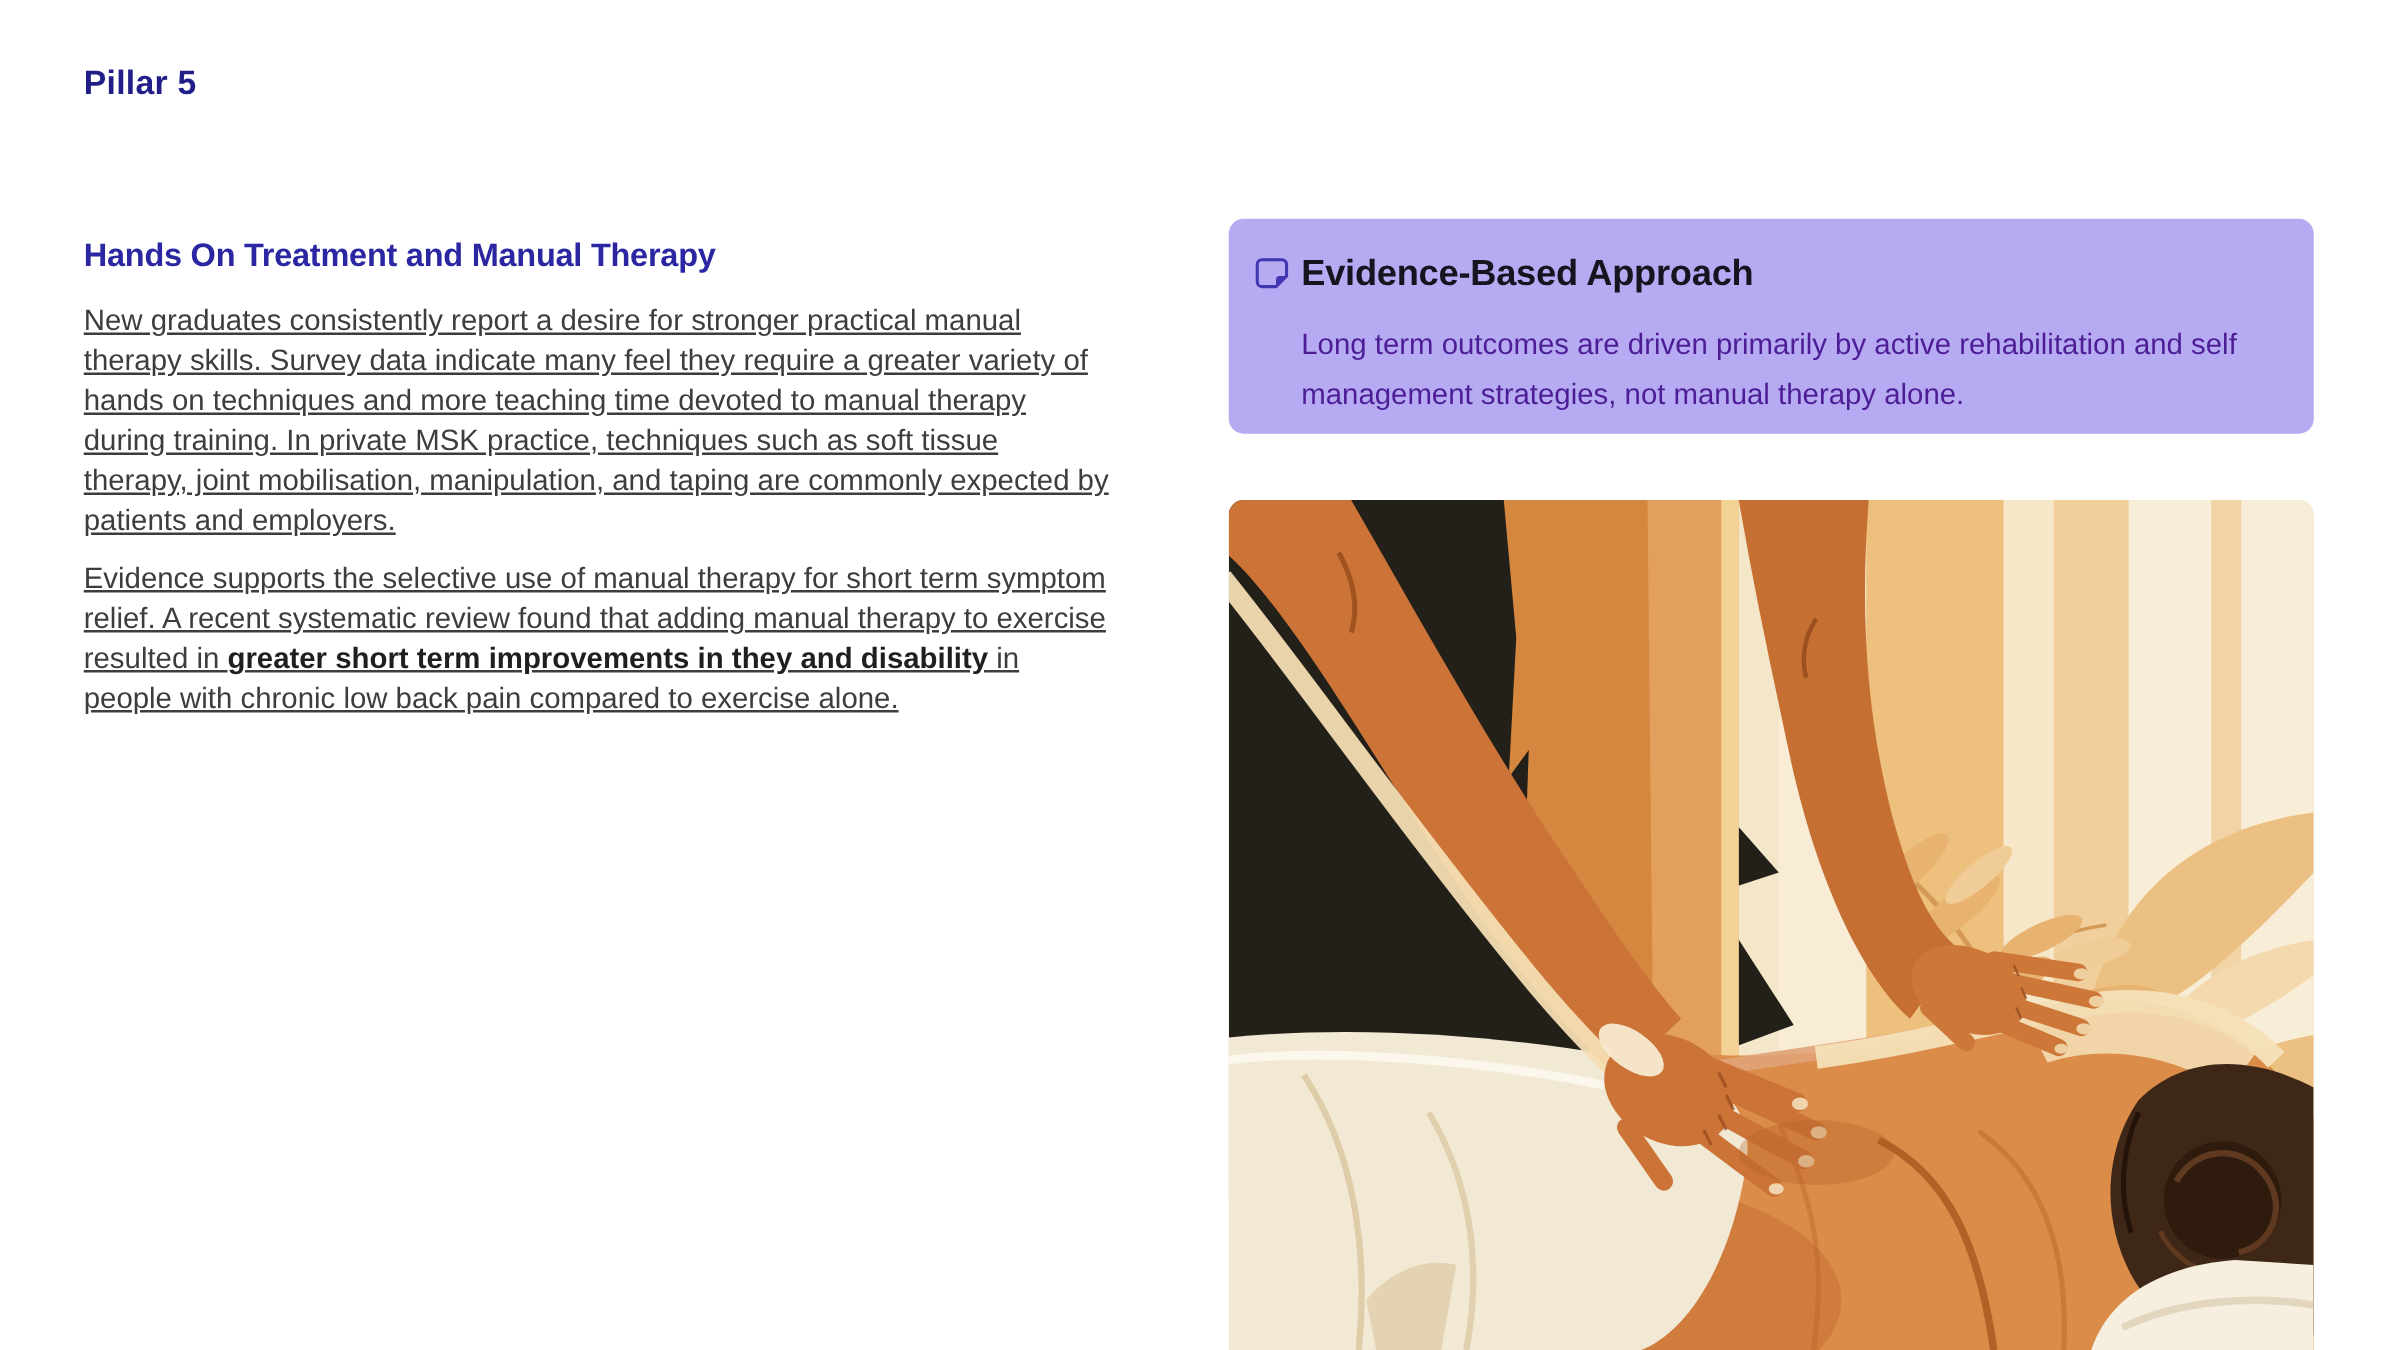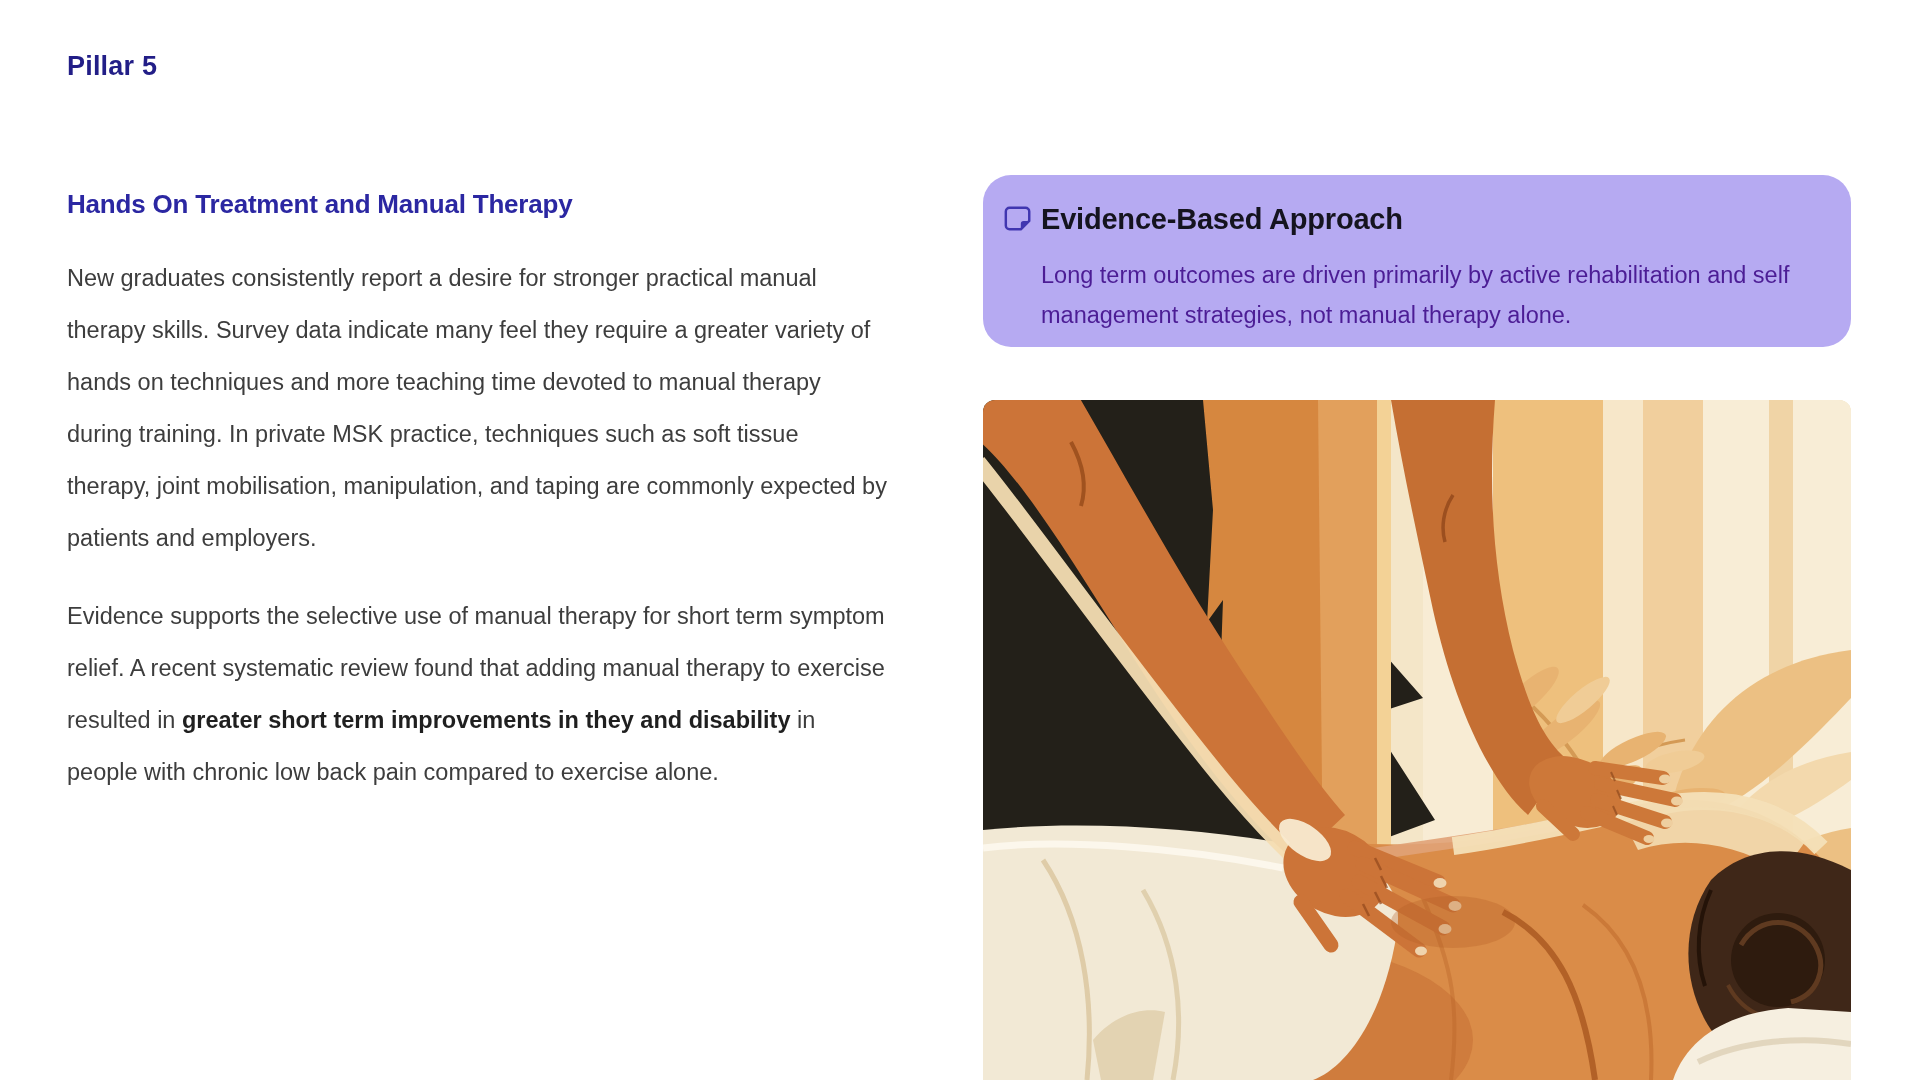--- a/index.html
+++ b/index.html
@@ -19,28 +19,28 @@
     font-size:49px; font-weight:bold; color:#221e87;
     line-height:60px; letter-spacing:-0.5px; margin-top:2px;
   }
   
   .left-col { position:absolute; left:67px; top:182px; width:835px; }
   .section-heading {
     font-size:26px; font-weight:bold; color:#2b27a2;
     line-height:44px; letter-spacing:-0.2px;
   }
   .body-para {
-    margin-top:26px; font-size:23.5px; color:#3d3d3d;
-    line-height:52px; width:820px;
+    margin-top:14px; font-size:23.5px; color:#3d3d3d;
+    line-height:32px; width:820px;text-decoration:underline;
   }
   .body-para strong { color:#1f1f1f; font-weight:bold; }
   
   .callout {
     position:absolute; left:983px; top:175px; width:868px; height:172px;
-    background:#b6aaf2; border-radius:28px;
+    background:#b6aaf2; border-radius:12px;
     padding:26px 14px 26px 58px;
   }
   .callout-icon { position:absolute; left:20px; top:29px; width:30px; height:30px; }
   .callout-title {
     font-size:29px; font-weight:bold; color:#15141f;
     line-height:36px; letter-spacing:-0.2px;
   }
   .callout-body {
     font-size:23.5px; color:#4c1d95; line-height:40px; margin-top:18px;
   }

